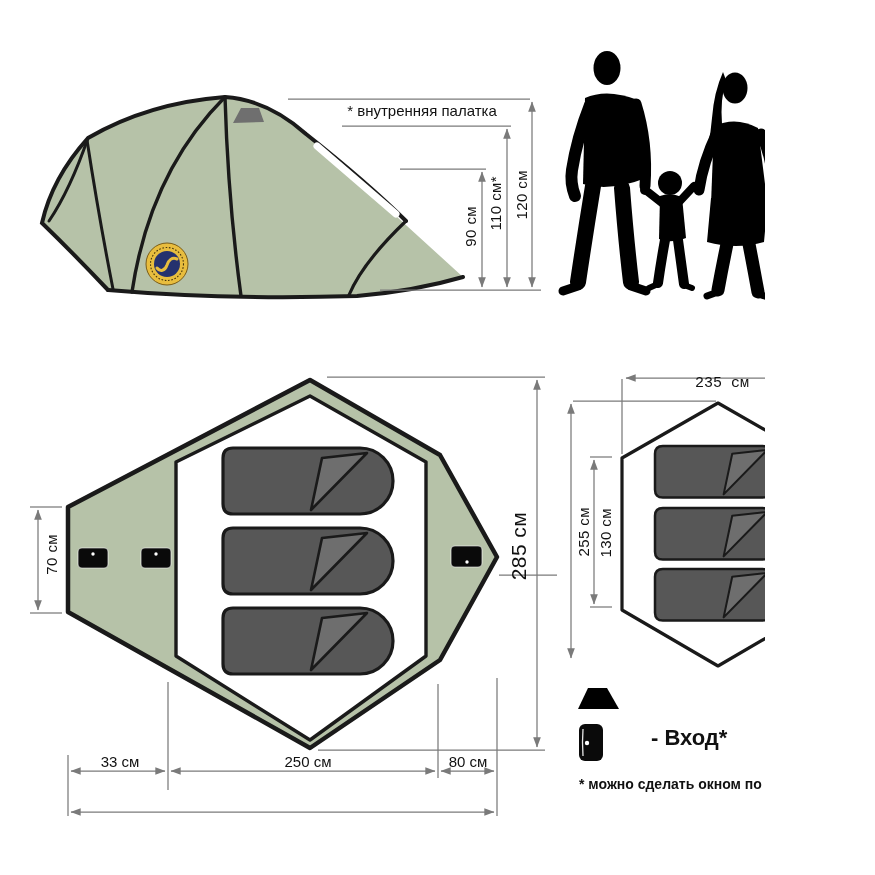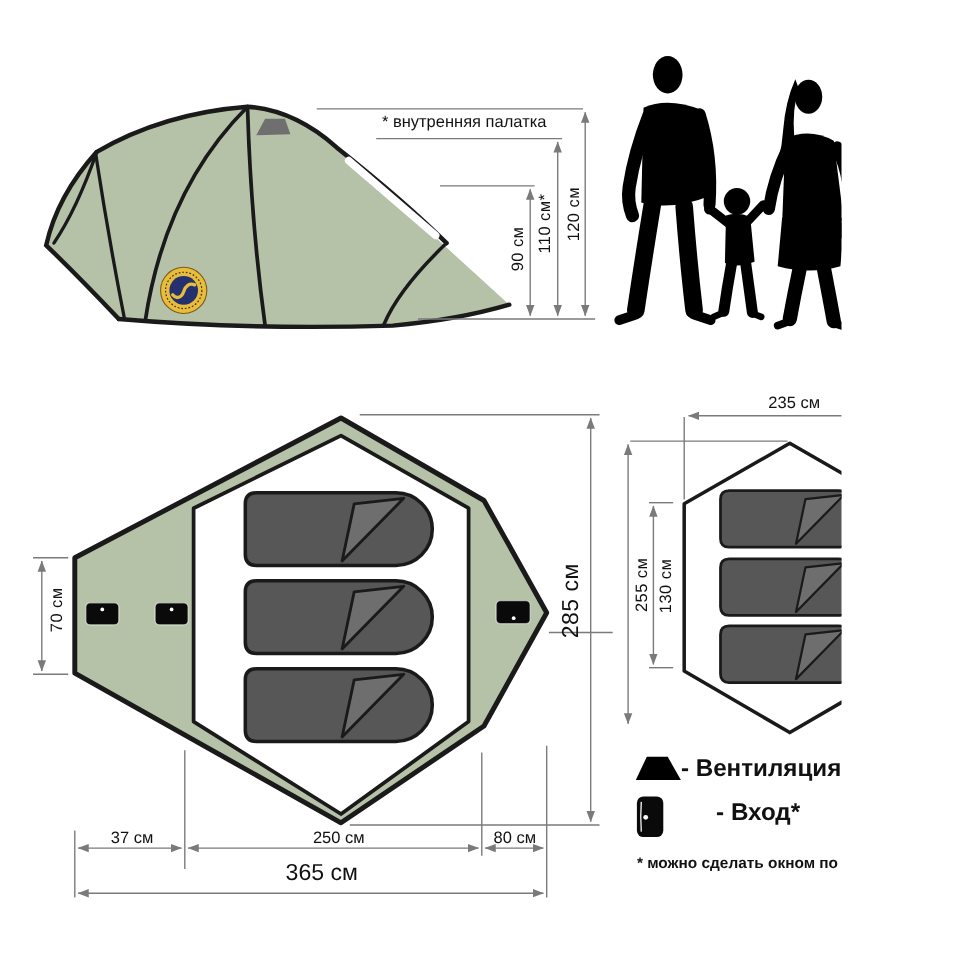--- a/index.html
+++ b/index.html
@@ -176,25 +176,23 @@
 
   <div class="lbl center" style="left:338px; top:102px; width:168px;">* внутренняя палатка</div>
 
   <div class="vtext" style="left:462px; top:206px;">90 см</div>
   <div class="vtext" style="left:487px; top:176px;">110 см*</div>
   <div class="vtext" style="left:513px; top:170px;">120 см</div>
 
   <div class="vtext" style="left:43px; top:534px;">70 см</div>
   <div class="vtext big" style="left:507px; top:512px;">285 см</div>
 
-  <div class="lbl center" style="left:75px;  top:753px; width:90px;">37 см</div>
+  <div class="lbl center" style="left:75px;  top:753px; width:90px;">33 см</div>
   <div class="lbl center" style="left:258px; top:753px; width:100px;">250 см</div>
   <div class="lbl center" style="left:423px; top:753px; width:90px;">80 см</div>
-  <div class="lbl center big" style="left:210px; top:782px; width:165px;">365 см</div>
 
-  <div class="lbl center" style="left:662px; top:358px; width:120px;">235 см</div>
+  <div class="lbl center" style="left:662px; top:375px; width:120px;font-family:Liberation Mono, monospace;">235 см</div>
   <div class="vtext" style="left:575px; top:507px;">255 см</div>
   <div class="vtext" style="left:597px; top:508px;">130 см</div>
 
-  <div class="lbl legend-label" style="left:619px; top:685px;">- Вентиляция</div>
   <div class="lbl legend-label" style="left:608px; top:725px;margin-left:43px;">- Вход*</div>
   <div class="lbl footnote" style="left:579px; top:776px;">* можно сделать окном по Вашему выбору</div>
 </div>
 
 </body></html>

